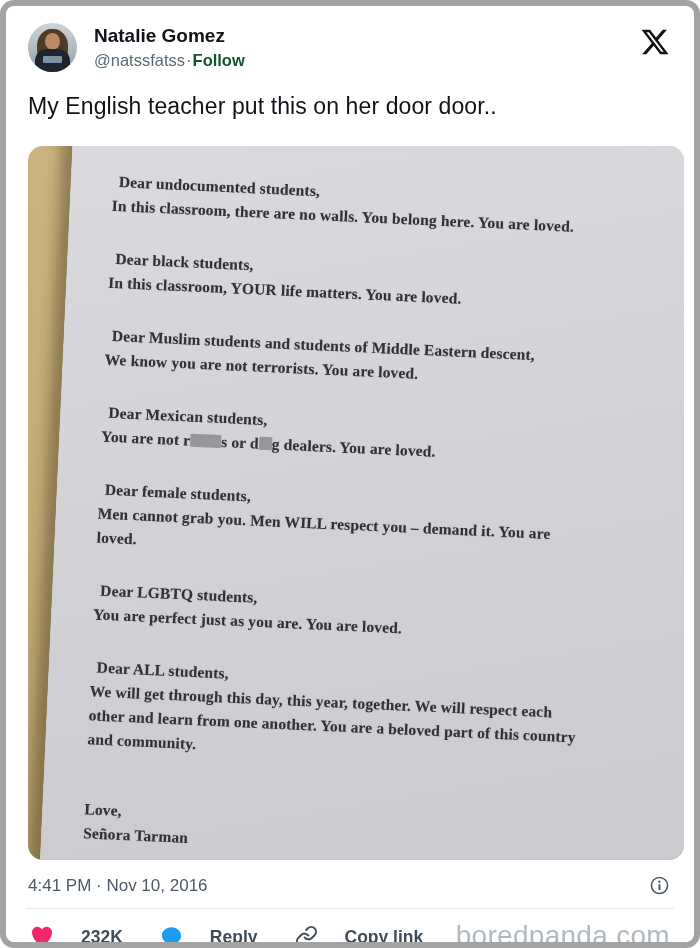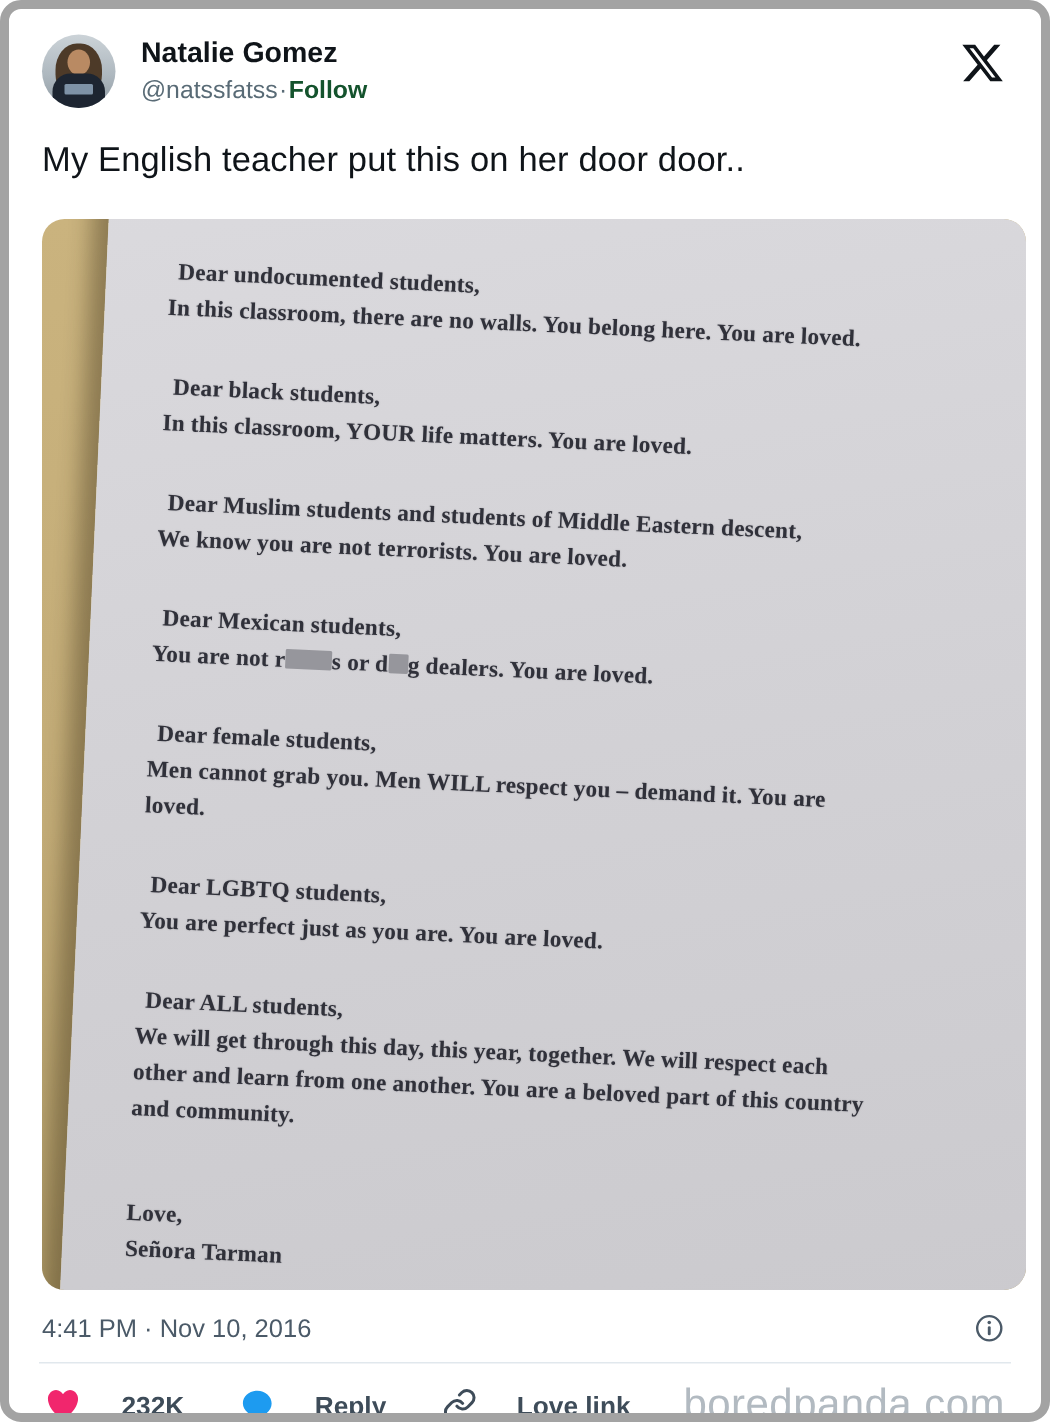--- a/index.html
+++ b/index.html
@@ -177,18 +177,18 @@
       <svg width="23" height="23" viewBox="0 0 24 24">
         <path fill="#1d9bf0" d="M12 2.3C6.45 2.3 2 6.2 2 11c0 2.65 1.35 5.02 3.5 6.62L4.7 22.3l5.02-2.6c.73.14 1.49.22 2.28.22 5.55 0 10-3.9 10-8.72S17.55 2.3 12 2.3z"></path>
       </svg>
       <span>Reply</span>
     </span>
     <span class="action">
       <svg width="23" height="23" viewBox="0 0 24 24" fill="none" stroke="#3e4c59" stroke-width="2.1" stroke-linecap="round" stroke-linejoin="round">
         <path d="M10 13a5 5 0 0 0 7.54.54l3-3a5 5 0 0 0-7.07-7.07l-1.72 1.71"></path>
         <path d="M14 11a5 5 0 0 0-7.54-.54l-3 3a5 5 0 0 0 7.07 7.07l1.71-1.71"></path>
       </svg>
-      <span>Love link</span>
+      <span>Copy link</span>
     </span>
     <span class="watermark">boredpanda.com</span>
   </div>
 
 </div>
 
 </body></html>

